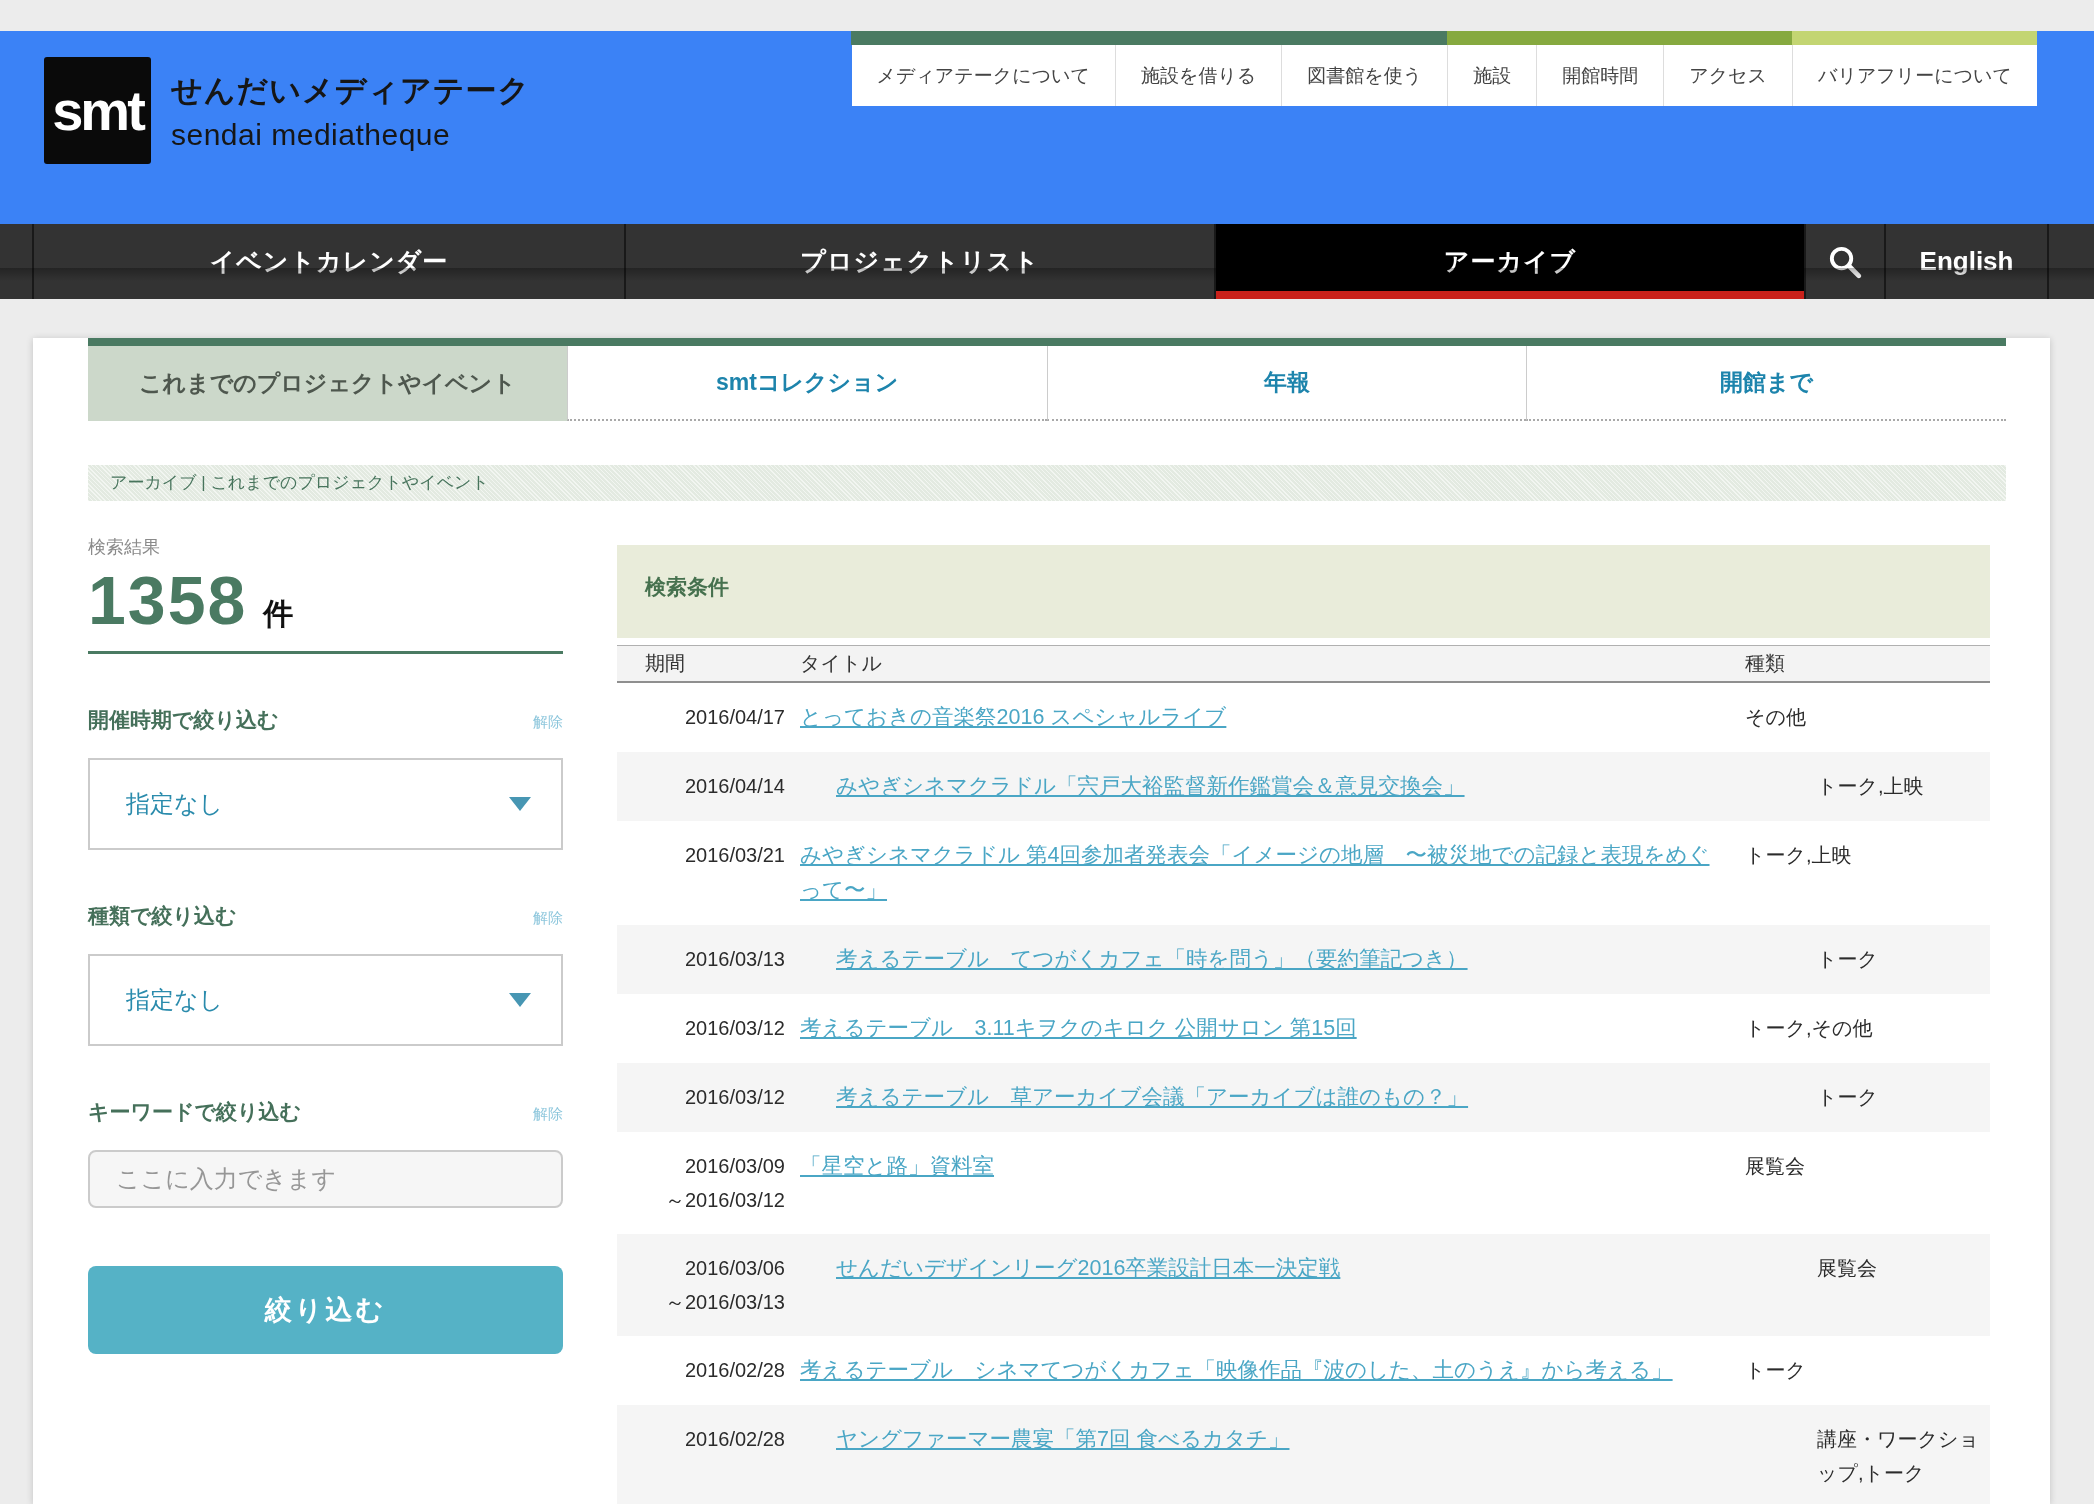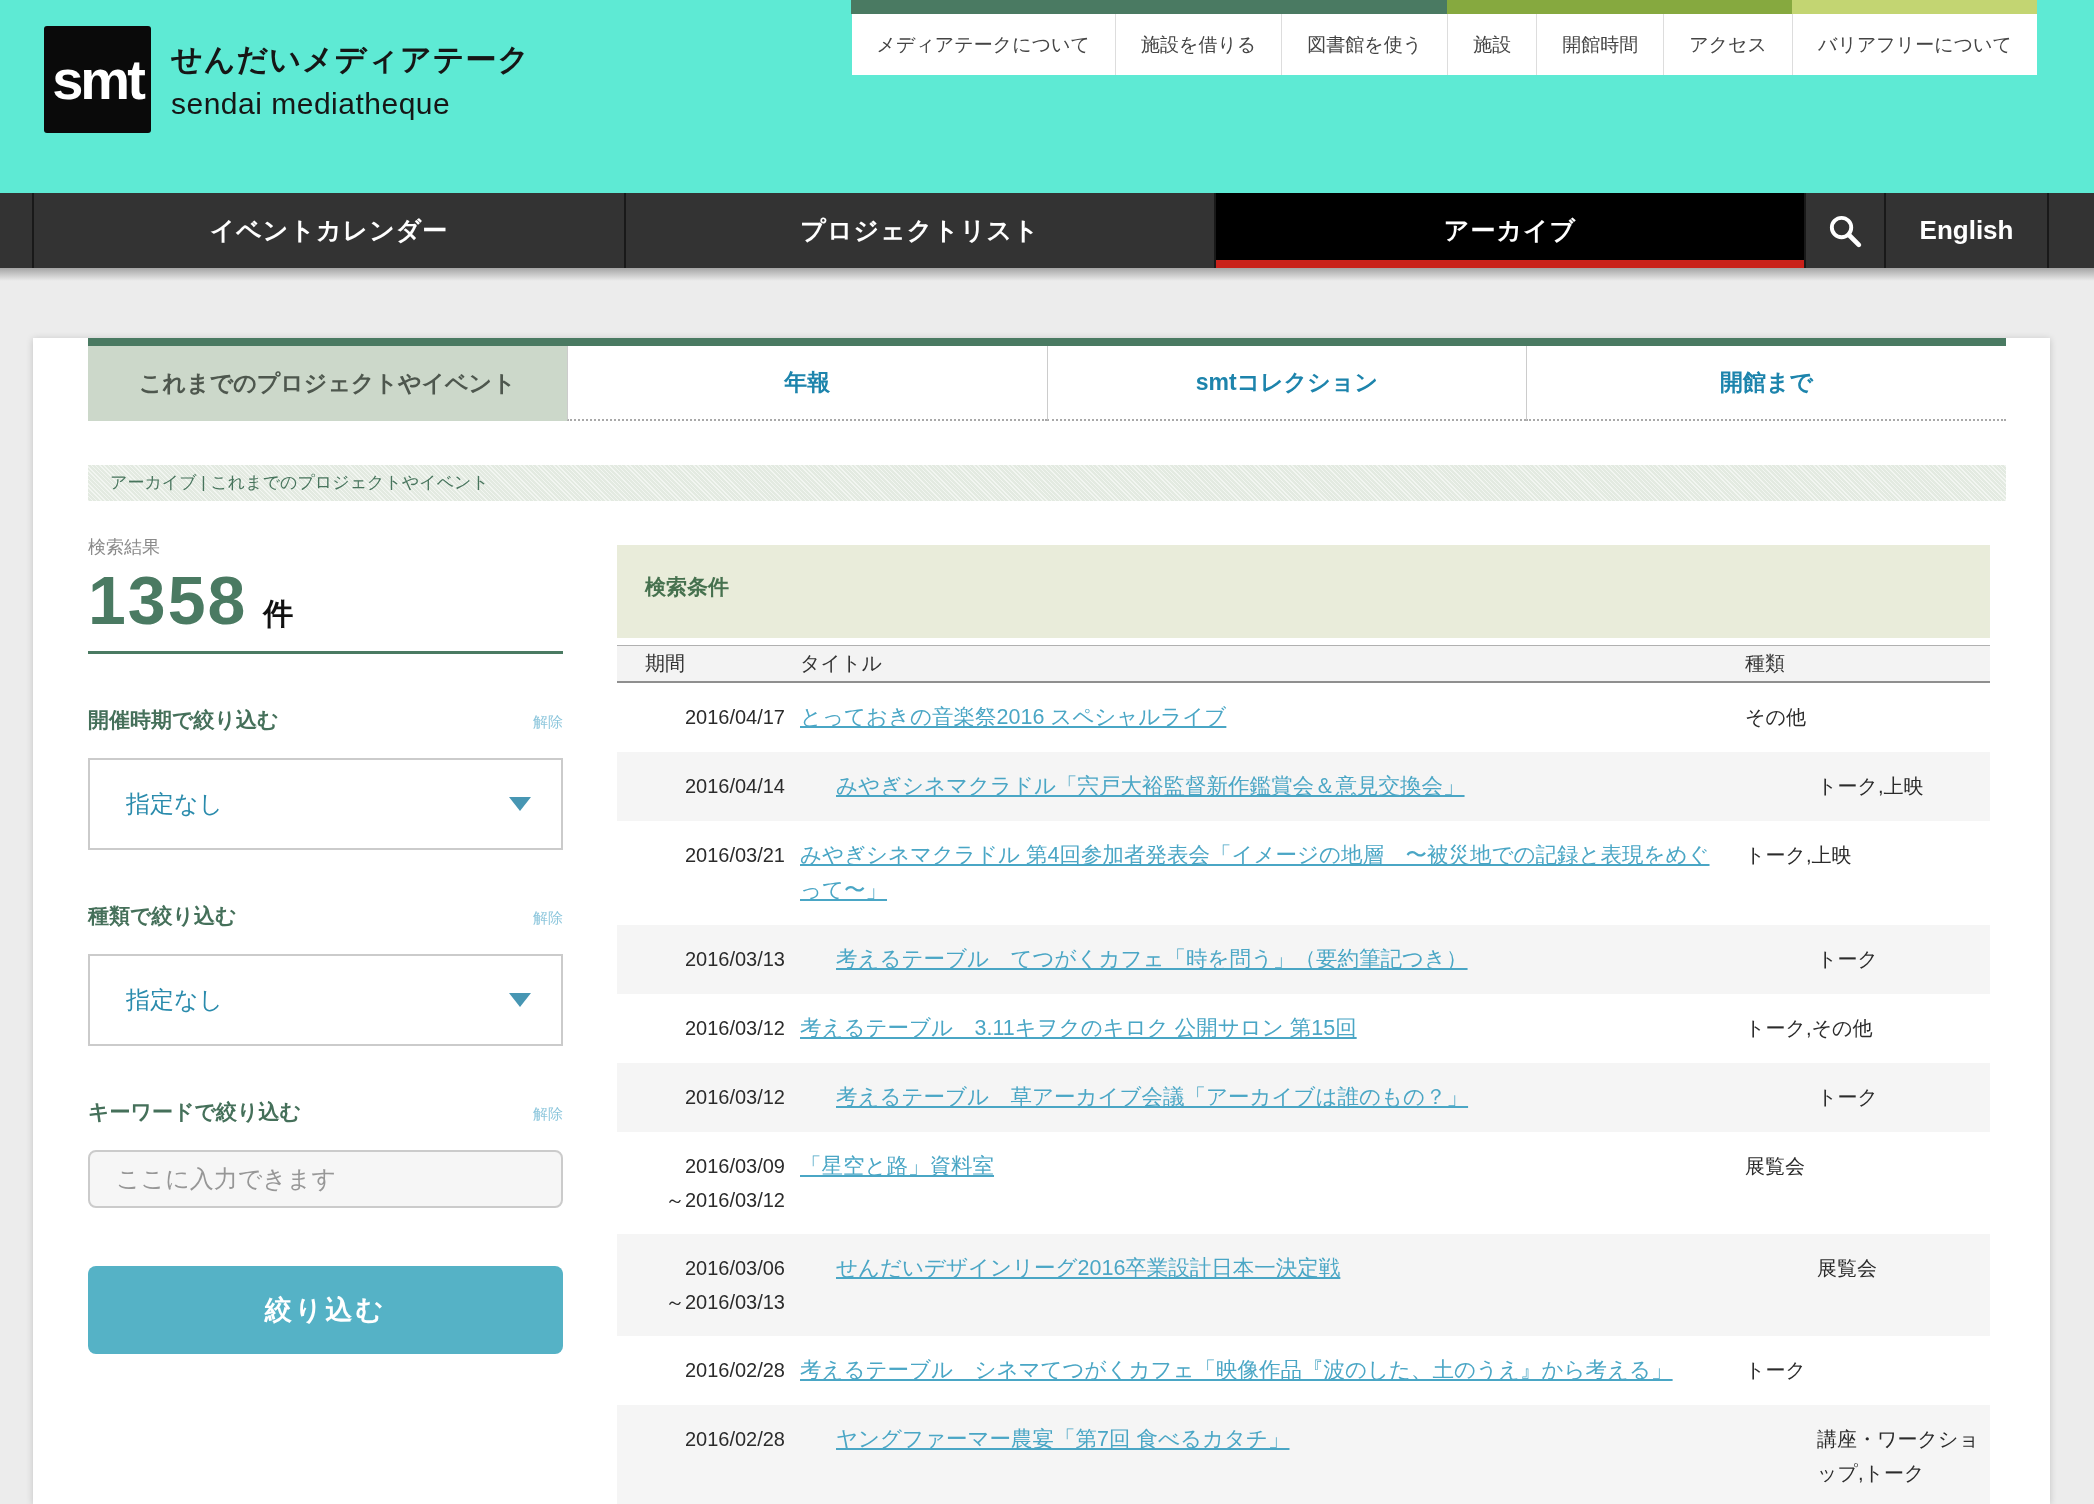--- a/index.html
+++ b/index.html
@@ -2,21 +2,21 @@
 <html><head>
 <meta charset="utf-8">
 <style>
   * { margin:0; padding:0; box-sizing:border-box; }
   html,body { background:#ffffff; }
   .page {
     position:relative; width:2094px; height:1504px; overflow:hidden;
     font-family:"Liberation Sans","DejaVu Sans",sans-serif; background:#ececec;
   }
   
-  .header { position:relative; height:193px; background:#5eead4; }
+  .header { position:relative; height:193px; background:#3b82f6;margin-top:31px; }
   .logo-row { position:absolute; left:44px; top:26px; display:flex; align-items:center; cursor:pointer; }
   .logo-mark { width:107px; height:107px; background:#0a0a0a; color:#fff; display:flex; align-items:center; justify-content:center;
     font-size:56px; font-weight:bold; letter-spacing:-3px; border-radius:3px; }
   .brand { margin-left:20px; color:#161616; }
   .brand-ja { font-size:31px; font-weight:bold; letter-spacing:1px; }
   .brand-en { font-size:30px; margin-top:6px; letter-spacing:0.5px; }
   .top-nav { position:absolute; top:0; right:57px; height:75px; display:flex; }
   .top-nav-item { position:relative; display:flex; align-items:center; justify-content:center;
     padding:14px 25px 0 25px; font-size:19px; color:#444; cursor:pointer; border-left:1px solid #ddd; background:#fff; }
   .top-nav-item:first-child { border-left:none; }
@@ -148,22 +148,22 @@
     <div class="bb-seg bb-english">English</div>
     <div class="bb-seg bb-stub-r"></div>
   </div>
   <div class="bar-shadow"></div>
 
   <div class="card">
     <div class="content">
 
       <div class="tabs">
         <div class="tab active">これまでのプロジェクトやイベント</div>
+        <div class="tab">smtコレクション</div>
         <div class="tab">年報</div>
-        <div class="tab">smtコレクション</div>
         <div class="tab">開館まで</div>
       </div>
 
       <div class="breadcrumb">アーカイブ | これまでのプロジェクトやイベント</div>
 
       <div class="cols">
 
         <div class="sidebar">
           <div class="results-label">検索結果</div>
           <div class="results-row">

